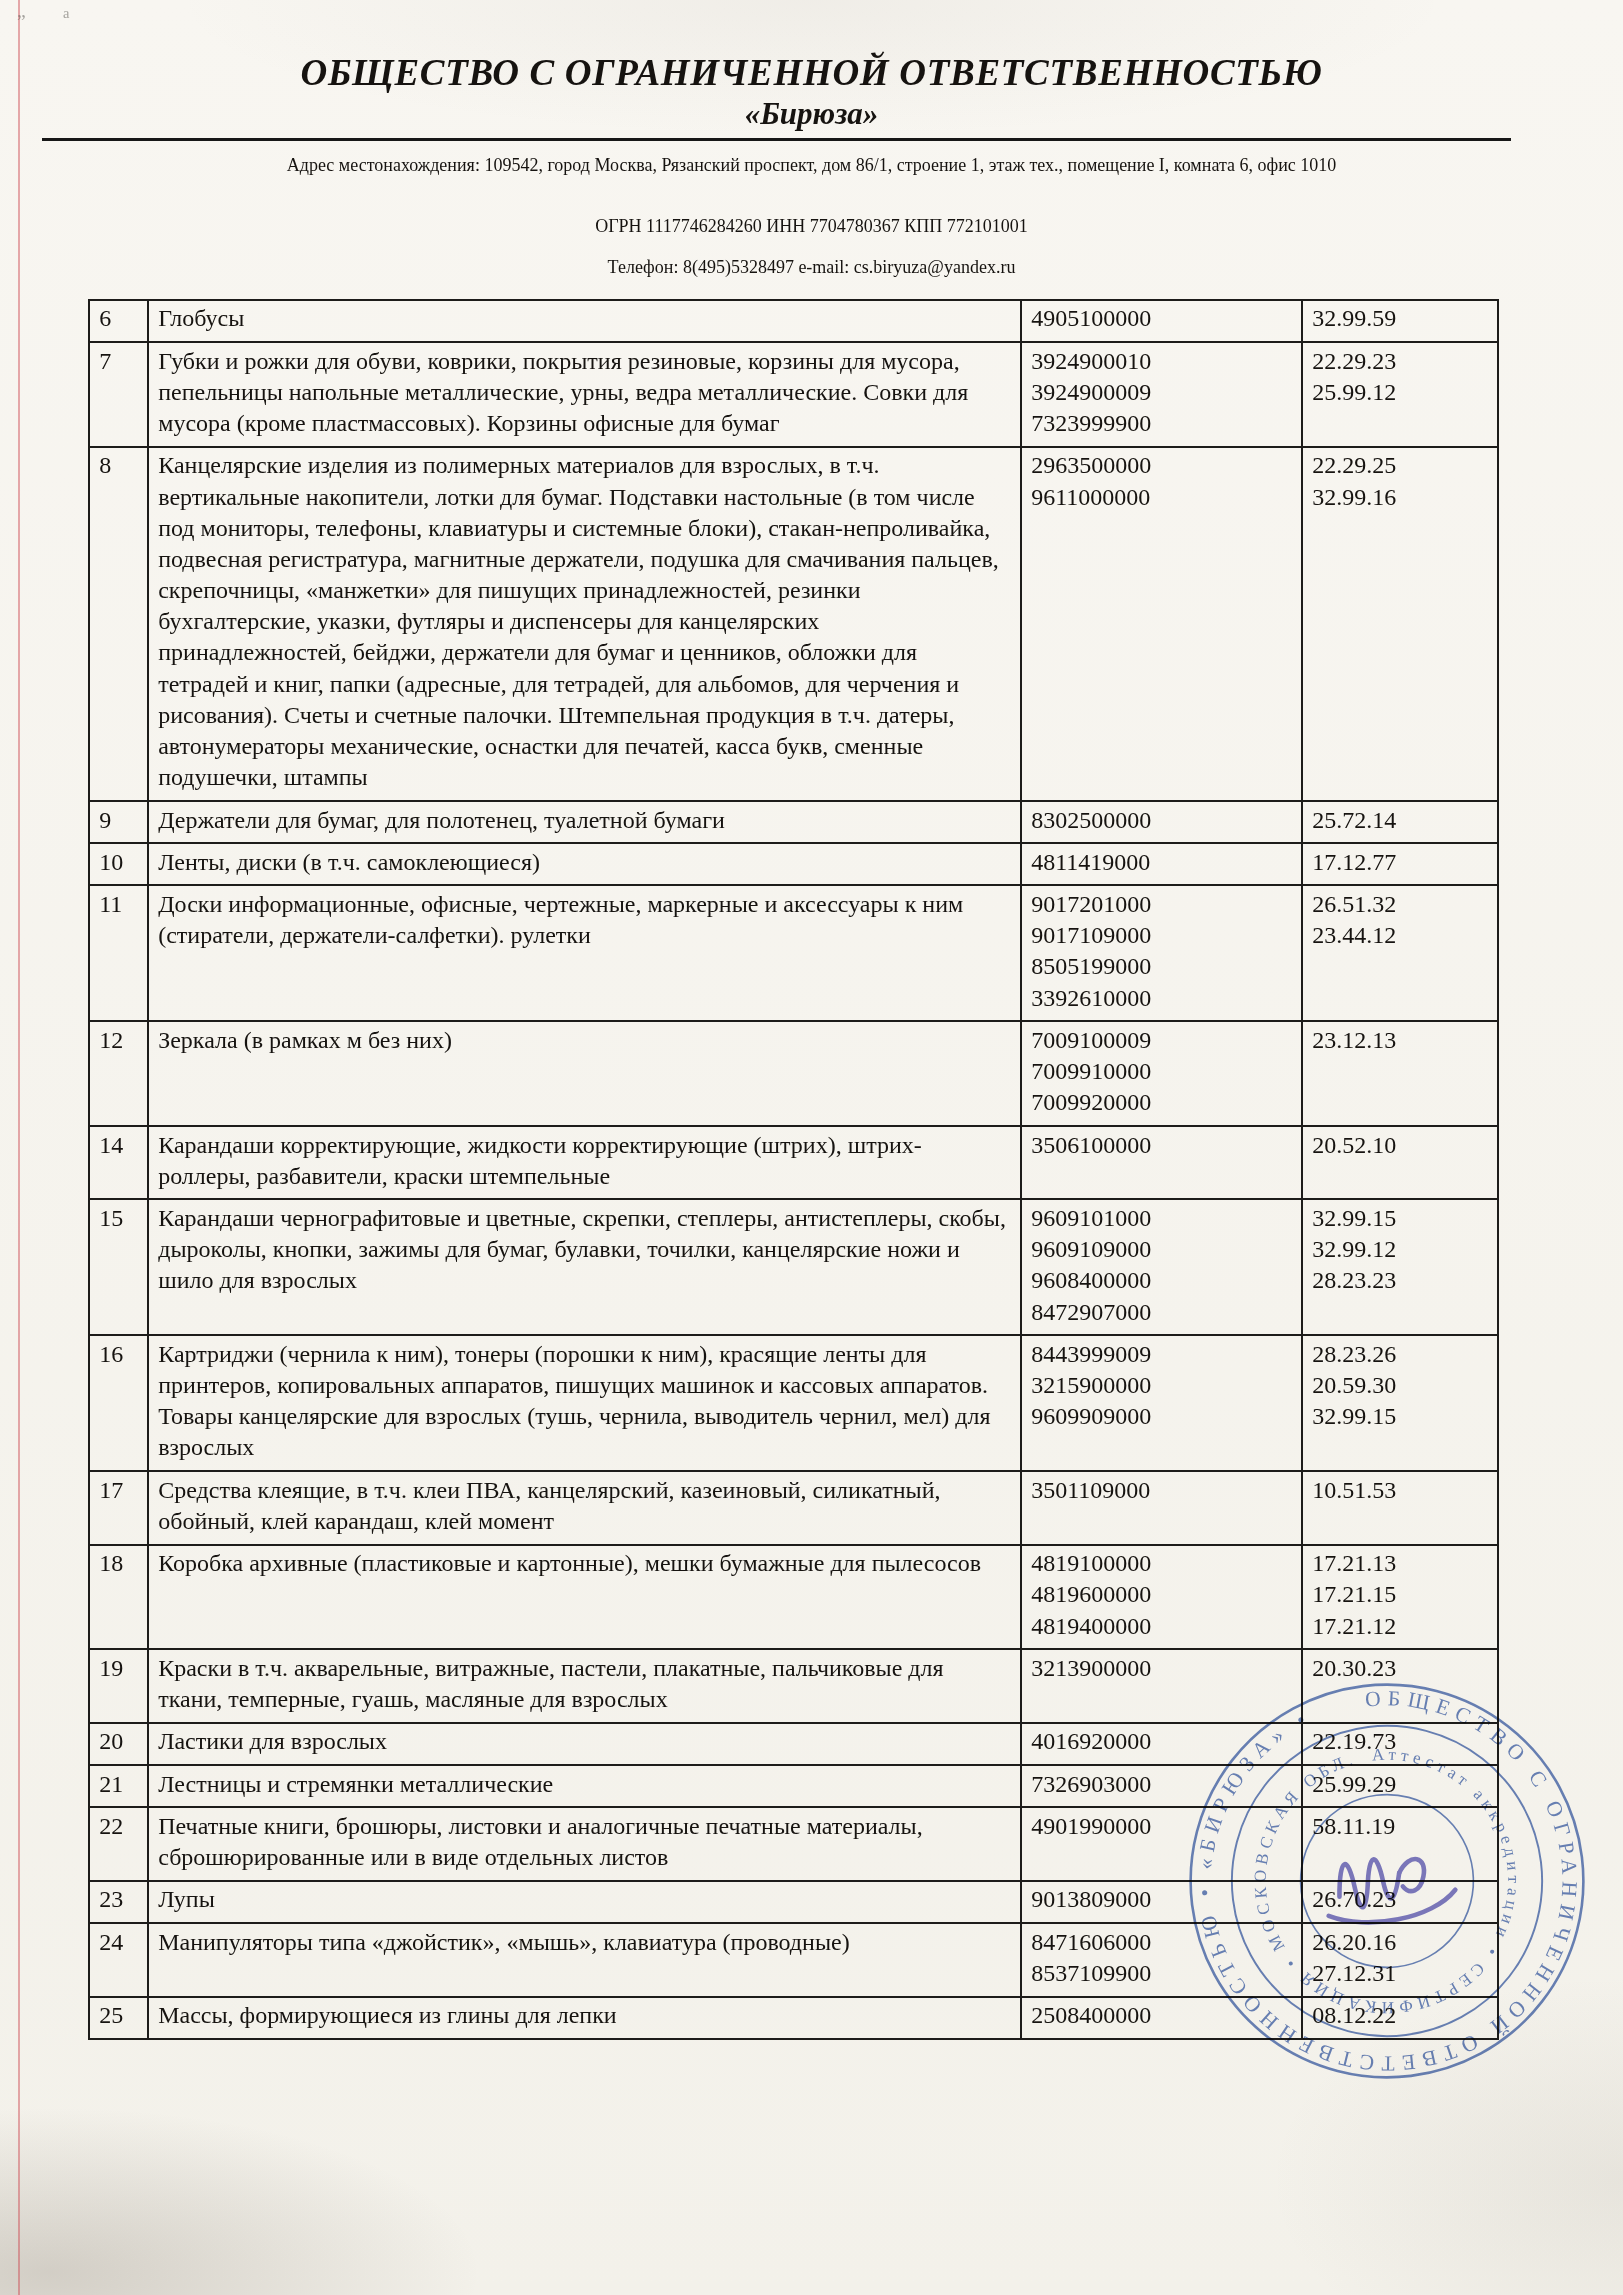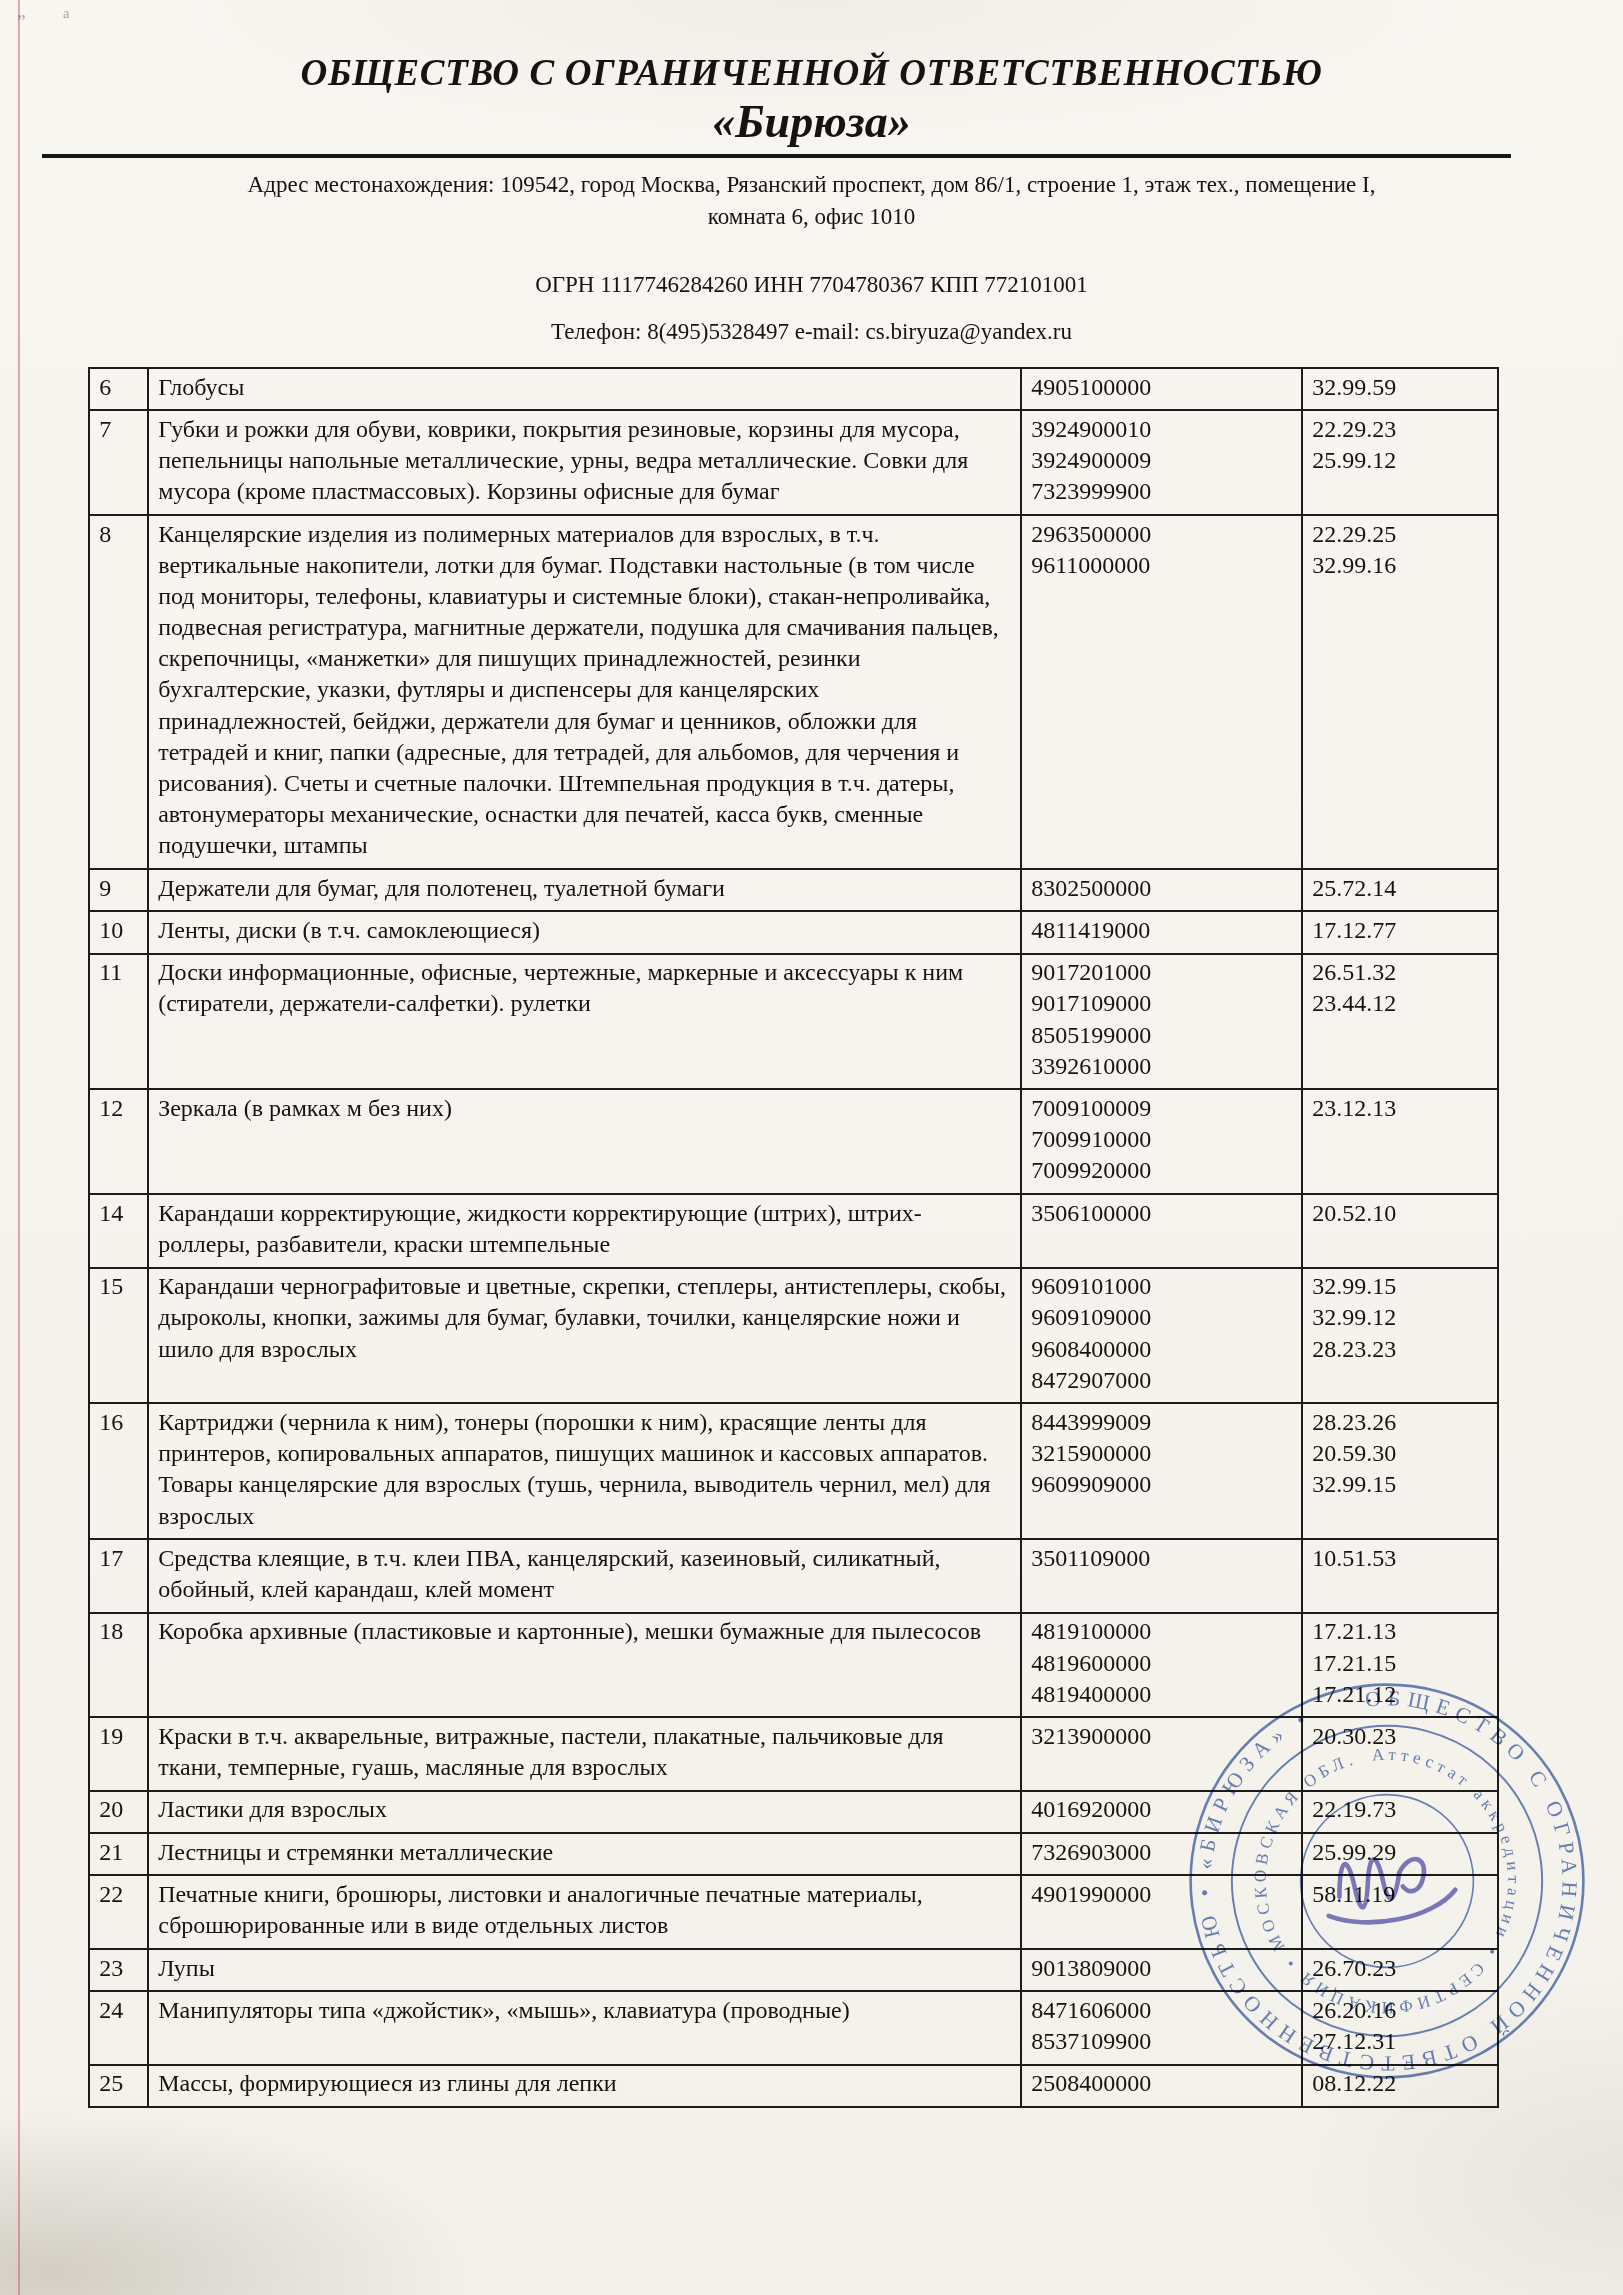--- a/index.html
+++ b/index.html
@@ -28,28 +28,28 @@
   }
   .artifact.a1 { left: 17px; top: 10.5px; }
   .artifact.a2 { left: 63px; top: 5.2px; font-size: 14.4px; }
 
   header { padding-top: 52px; text-align: center; }
   .company-name {
     margin: 0; font-size: 37px; font-weight: bold; font-style: italic;
     letter-spacing: 0.7px; line-height: 1.15;
   }
   .company-short {
-    margin: 2.6px 0 0 0; font-size: 46px; font-weight: bold; font-style: italic;
+    margin: 2.6px 0 0 0; font-size: 31px; font-weight: bold; font-style: italic;
     line-height: 1.1;
   }
   .header-rule {
     margin: 6.5px 0 0 42px; width: 1469px; height: 3.3px; background: #171717;
   }
   .addr {
-    margin: 0 auto; max-width: 1191px; font-size: 23px; line-height: 1.36;
+    margin: 0 auto; max-width: 1191px; font-size: 18px; line-height: 1.36;
     text-align: center;
   }
   .addr.first { margin-top: 11.8px; }
   .addr.reg { margin-top: 37px; }
   .addr.contact { margin-top: 16px; }
 
   table.products {
     border-collapse: collapse; table-layout: fixed;
     margin: 19.6px 0 0 88px; width: 1410px;
     font-size: 24px;

